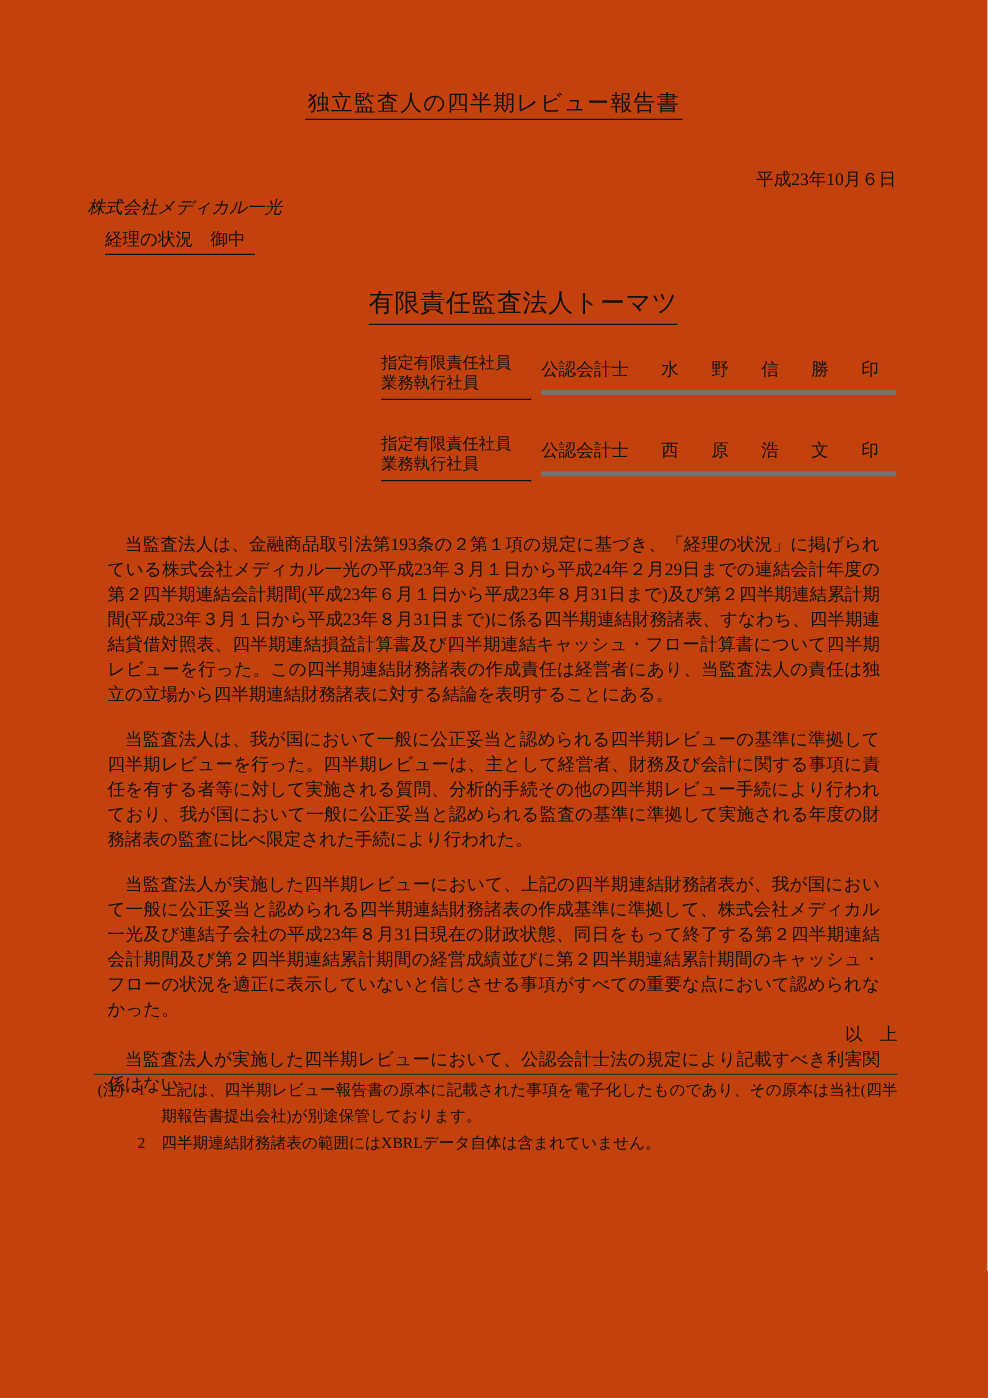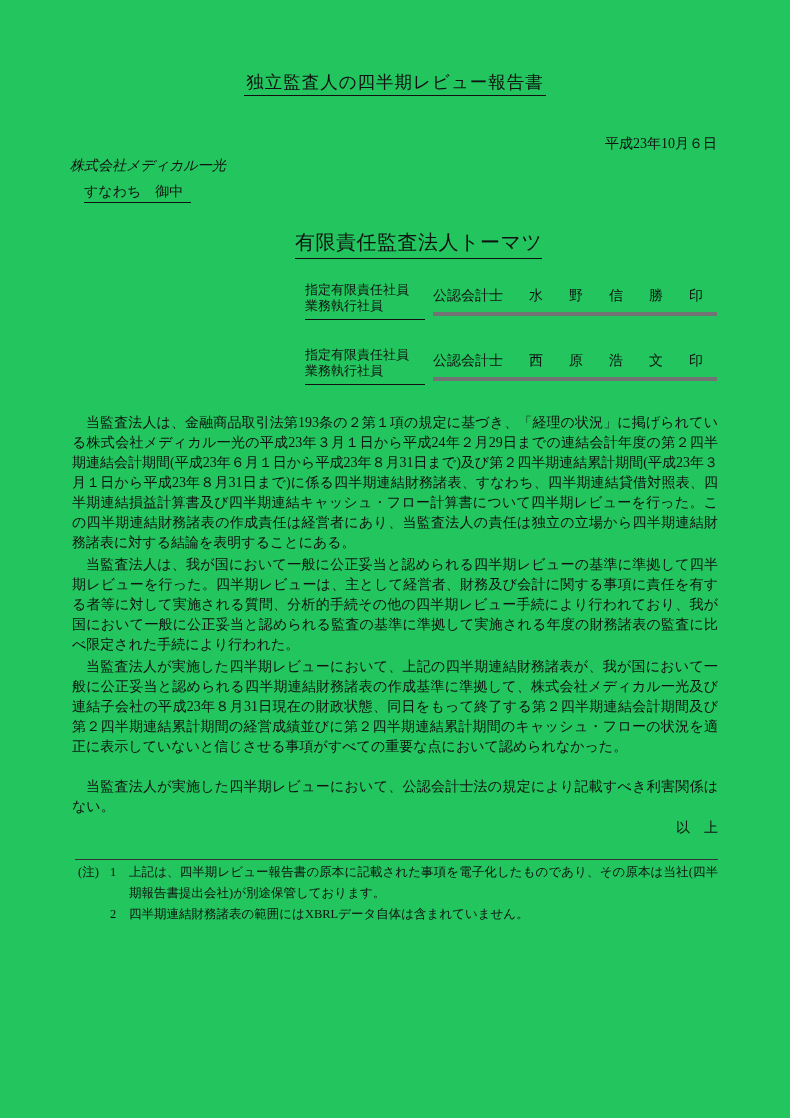--- a/index.html
+++ b/index.html
@@ -1,19 +1,19 @@
 <!DOCTYPE html>
 <html><head>
 <meta charset="utf-8">
 <style>
   html,body{margin:0;padding:0;background:#fff;}
   .page{
     position:relative;
     width:790px;height:1118px;
-    background:#22c55e;color:#111;
+    background:#c2410c;color:#111;
     font-family:"Liberation Serif","DejaVu Serif",serif;
     overflow:hidden;
   }
   .page *{box-sizing:border-box;}
 
   .title-wrap{position:absolute;top:70px;left:0;width:100%;text-align:center;}
   .title{font-size:17.5px;letter-spacing:1px;border-bottom:1px solid #111;padding:0 2px 3px 2px;}
 
   .date{position:absolute;top:135px;right:73px;font-size:14px;}
 
@@ -30,21 +30,21 @@
   .sig-role{width:120px;font-size:13px;line-height:16px;padding-bottom:5px;border-bottom:1px solid #111;}
   .sig-name{
     width:284px;margin-left:8px;
     padding:0 14px 7px 0;
     border-bottom:4px solid #737373;
     font-size:14px;
     display:flex;justify-content:space-between;align-items:baseline;
   }
 
   .body{position:absolute;top:411px;left:70px;width:650px;font-size:14px;line-height:20px;text-align:justify;}
-  .body p{margin:2px;text-indent:14px;}
+  .body p{margin:16px;text-indent:14px;}
   .body p.p-last{margin-top:20px;}
 
   .closing{position:absolute;top:819px;right:72px;font-size:14px;}
 
   .rule{position:absolute;top:859px;left:75px;width:643px;border-top:1px solid #333;height:0;}
 
   .notes{position:absolute;top:862px;left:78px;width:640px;font-size:12.5px;line-height:21px;display:flex;}
   .note-marker{width:32px;flex:none;}
   .note-items{flex:1;}
   .note-item{display:flex;}
@@ -58,21 +58,21 @@
 
   <div class="title-wrap">
     <span class="title">独立監査人の四半期レビュー報告書</span>
   </div>
 
   <div class="date">平成23年10月６日</div>
 
   <div class="company">株式会社メディカル一光</div>
 
   <div class="recipient-wrap">
-    <span class="recipient">すなわち　御中</span>
+    <span class="recipient">経理の状況　御中</span>
   </div>
 
   <div class="firm-wrap">
     <span class="firm">有限責任監査法人トーマツ</span>
   </div>
 
   <div class="sig-row sig-row-1">
     <div class="sig-role">
       <div>指定有限責任社員</div>
       <div>業務執行社員</div>

